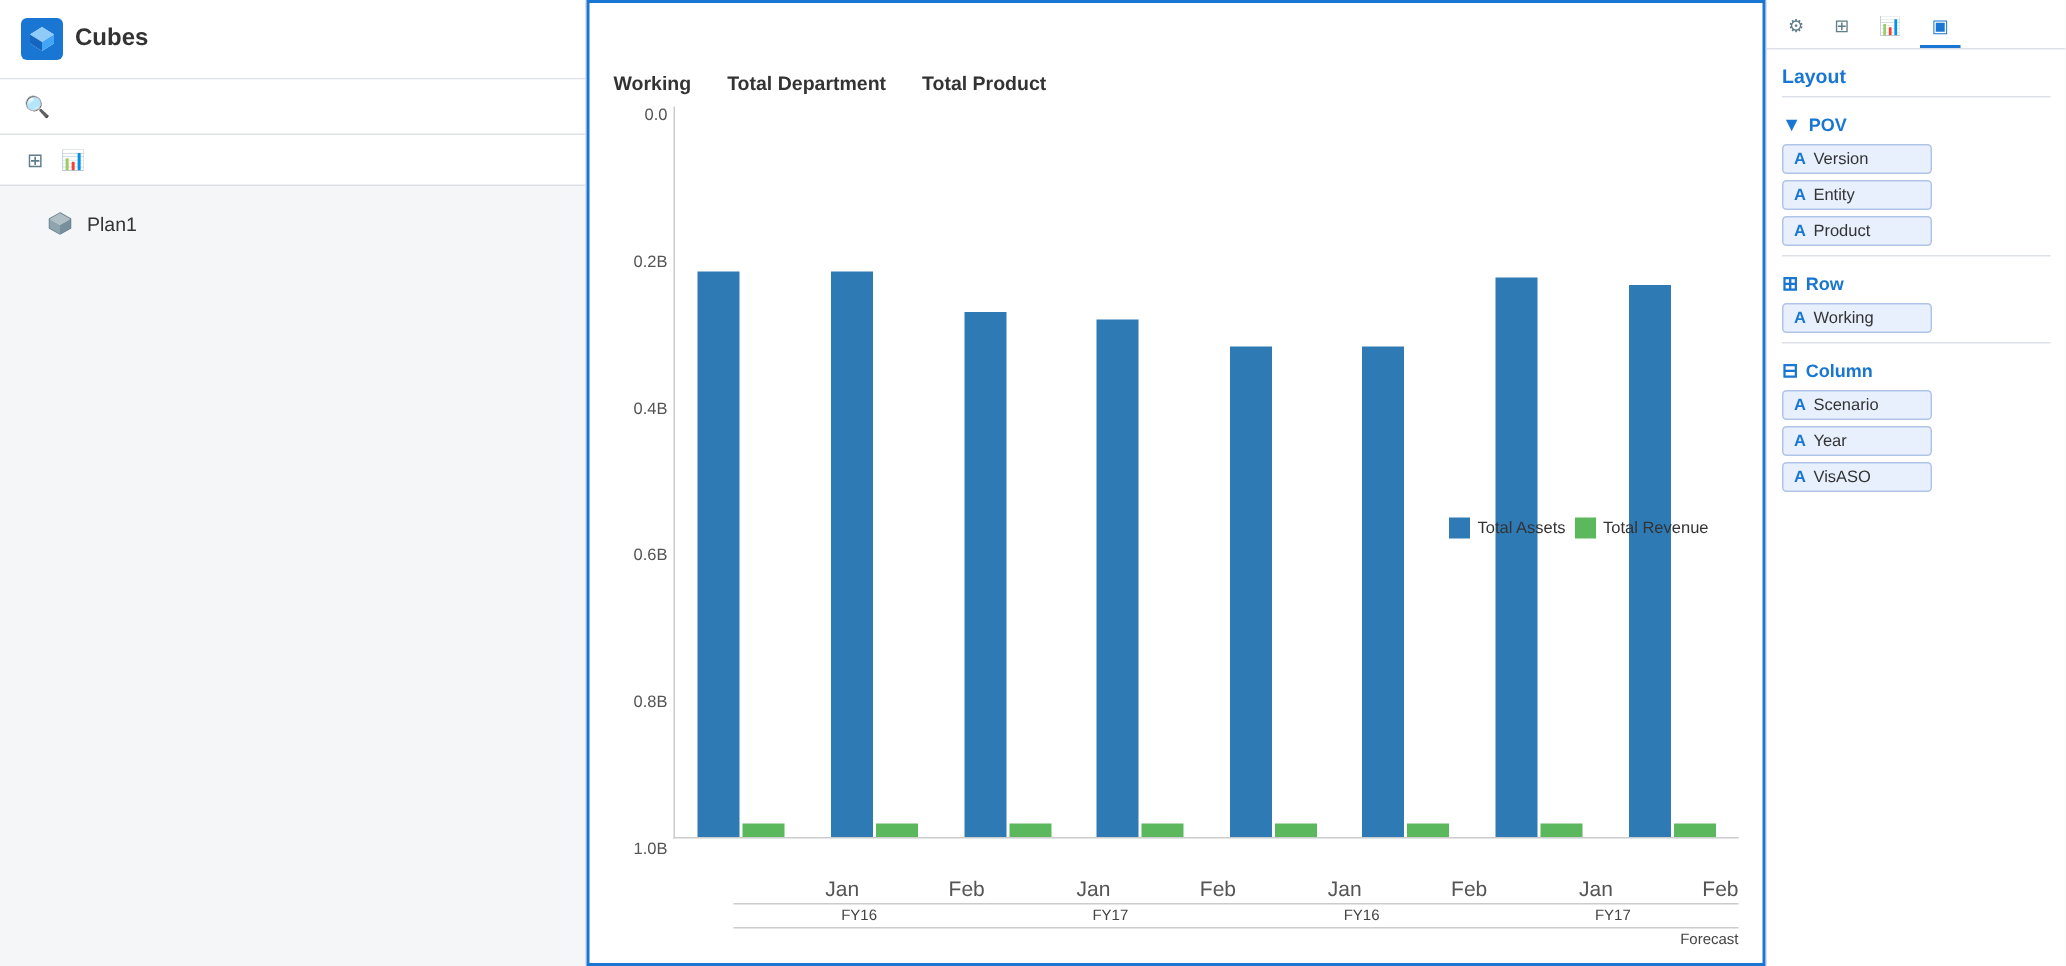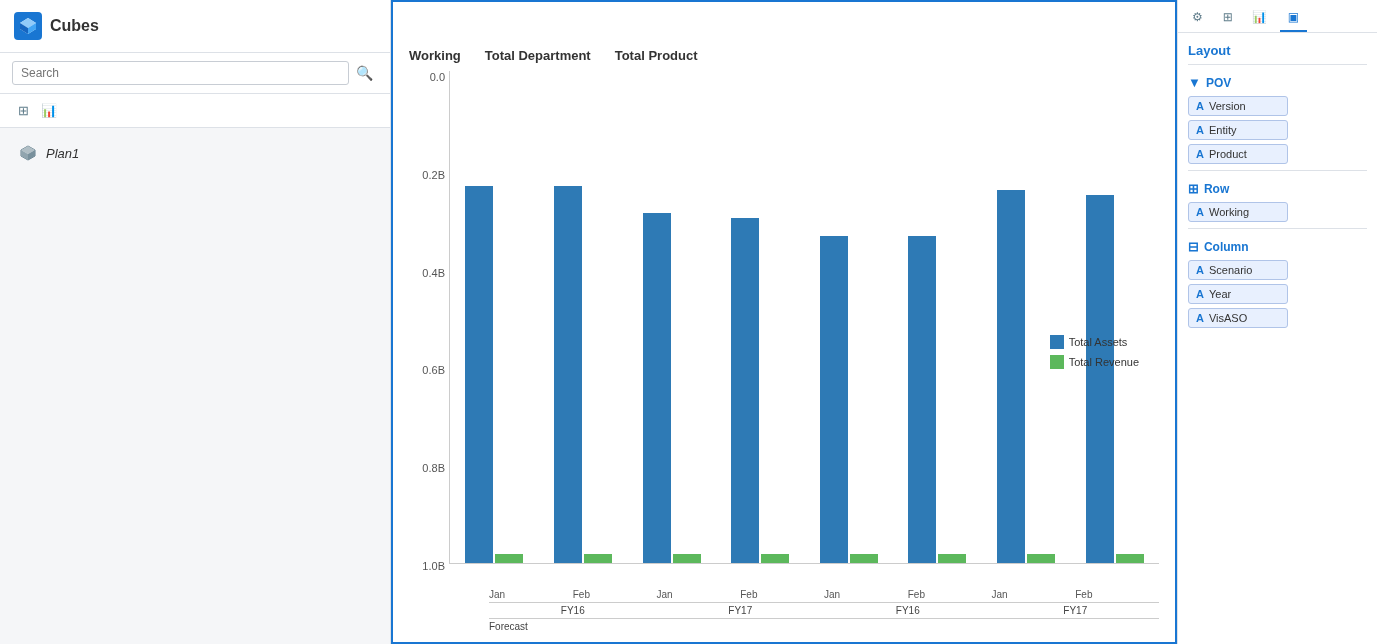--- a/index.html
+++ b/index.html
@@ -62,22 +62,21 @@
       border-bottom: 1px solid #dde1e7;
       background: #fff;
     }
     .nav-icon-btn {
       background: none; border: none; cursor: pointer;
       color: #607d8b; font-size: 13px; padding: 3px 6px;
     }
     #cube-list {
       flex: 1;
       overflow-y: auto;
-      padding: 8px 0;
-      font-style: italic;
+      padding: 8px 12px;
     }
     .cube-item {
       display: flex;
       align-items: center;
       padding: 7px 18px;
       cursor: pointer;
       gap: 8px;
       color: #333;
       font-size: 13px;
     }
@@ -162,22 +161,22 @@
     #x-axis {
       flex: 1;
       display: flex;
       flex-direction: column;
     }
     .x-month-labels {
       display: flex;
     }
     .x-label-cell {
       flex: 1;
-      text-align: left;
-      font-size: 10px;
+      text-align: right;
+      font-size: 14px;
       color: #555;
       margin-top: 23px;
     }
     .x-fy-labels {
       display: flex;
       margin-top: 2px;
     }
     .x-fy-label {
       flex: 1;
       text-align: center;
@@ -185,33 +184,33 @@
       color: #444;
       border-top: 1px solid #ccc;
       padding-top: 2px;
     }
     .x-scenario-labels {
       display: flex;
       margin-top: 2px;
     }
     .x-scenario-label {
       flex: 1;
-      text-align: left;
+      text-align: right;
       font-size: 10px;
       color: #444;
       border-top: 1px solid #ccc;
       padding-top: 2px;
     }
     #legend {
       position: absolute;
       right: 20px;
       top: 50%;
       transform: translateY(-50%);
       display: flex;
-      flex-direction: column;
+      flex-direction: row;
       gap: 6px;
       font-size: 11px;
       color: #333;
     }
     .legend-item {
       display: flex;
       align-items: center;
       gap: 5px;
     }
     .legend-color {
@@ -301,21 +300,20 @@
       <svg viewBox="0 0 20 20" fill="none">
         <polygon points="10,2 18,7 18,13 10,18 2,13 2,7" fill="#fff" opacity="0.9"></polygon>
         <polygon points="10,2 18,7 10,12 2,7" fill="#90caf9"></polygon>
         <polygon points="10,12 18,7 18,13 10,18" fill="#42a5f5"></polygon>
         <polygon points="10,12 2,7 2,13 10,18" fill="#1565c0"></polygon>
       </svg>
     </div>
     <span id="app-title">Cubes</span>
   </div>
   <div id="search-container">
-    <input type="text" id="search-input" style="flex: 1 1 0%; border: 1px solid rgb(200, 205, 212); border-radius: 3px; padding: 4px 8px; font-size: 12px; color: rgb(136, 136, 136);" placeholder="Search">
     <button id="search-btn" style="background:none;border:none;cursor:pointer;color:#888;font-size:14px;">🔍</button>
   </div>
   <div id="nav-icons">
     <button class="nav-icon-btn">⊞</button>
     <button class="nav-icon-btn">📊</button>
   </div>
   <div id="cube-list">
   <div class="cube-item">
     <svg class="cube-icon" viewBox="0 0 20 20">
       <polygon points="10,3 17,7 17,13 10,17 3,13 3,7" fill="none" stroke="#607d8b" stroke-width="1"></polygon>

